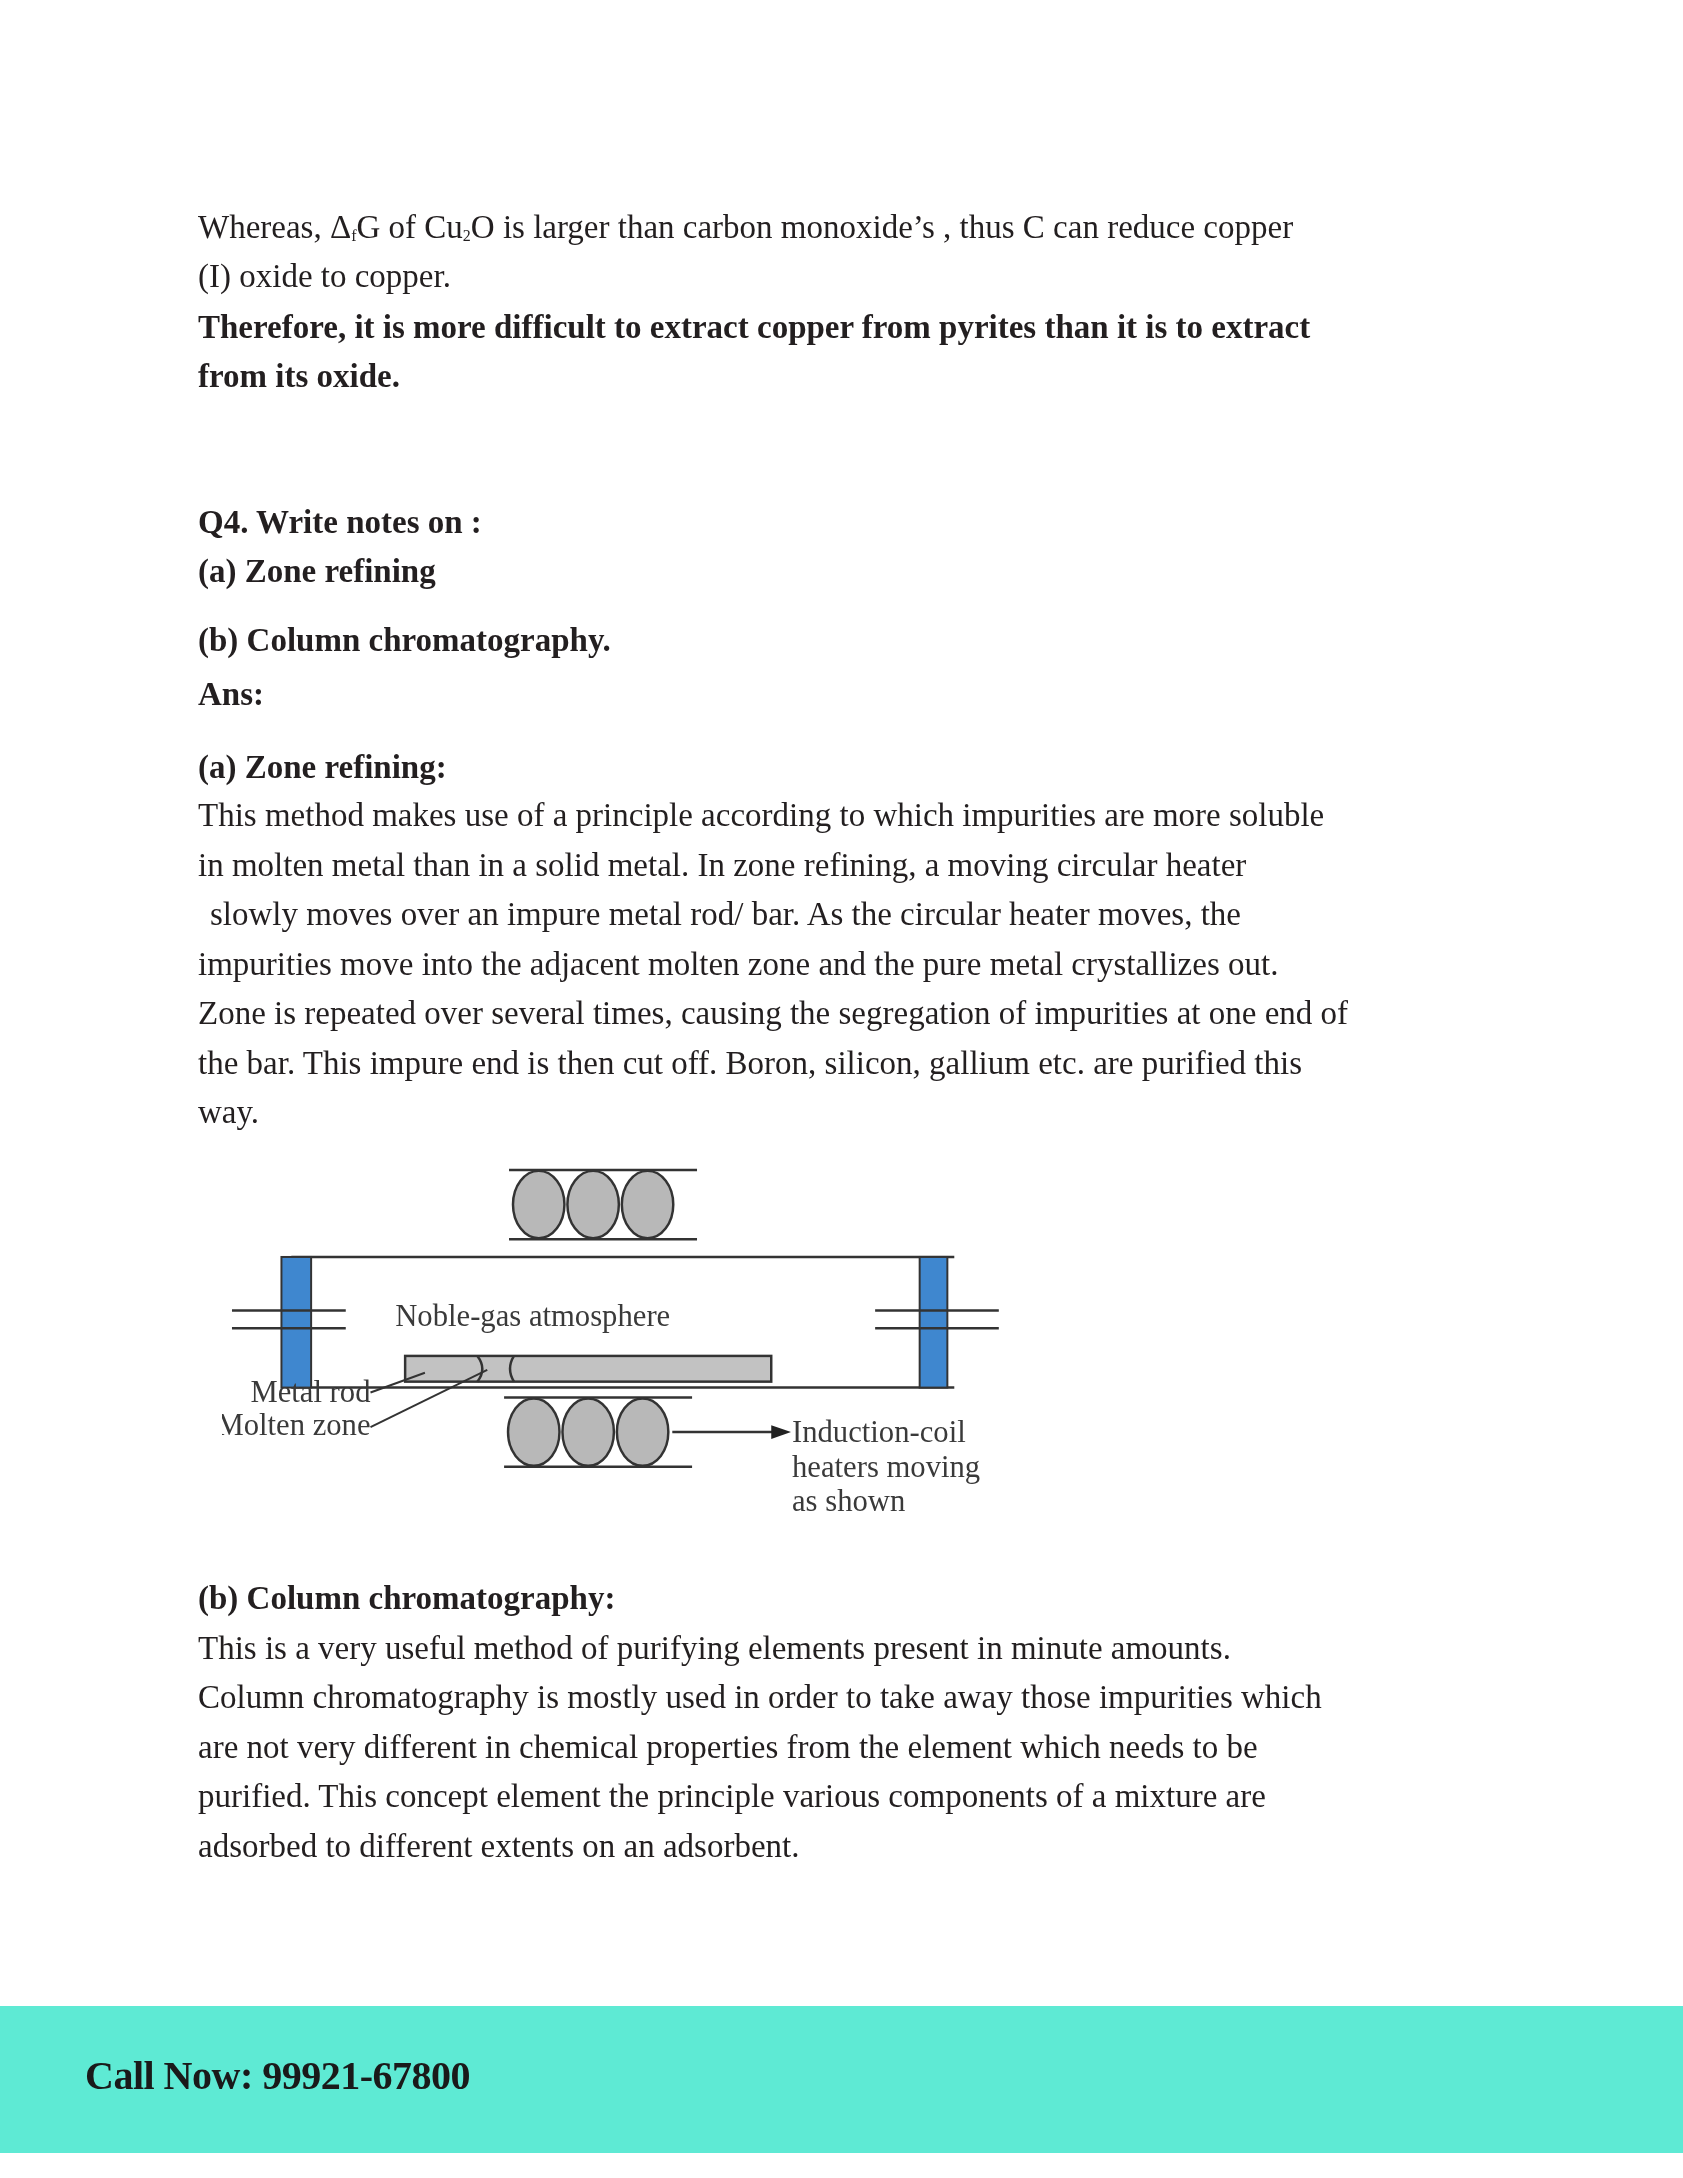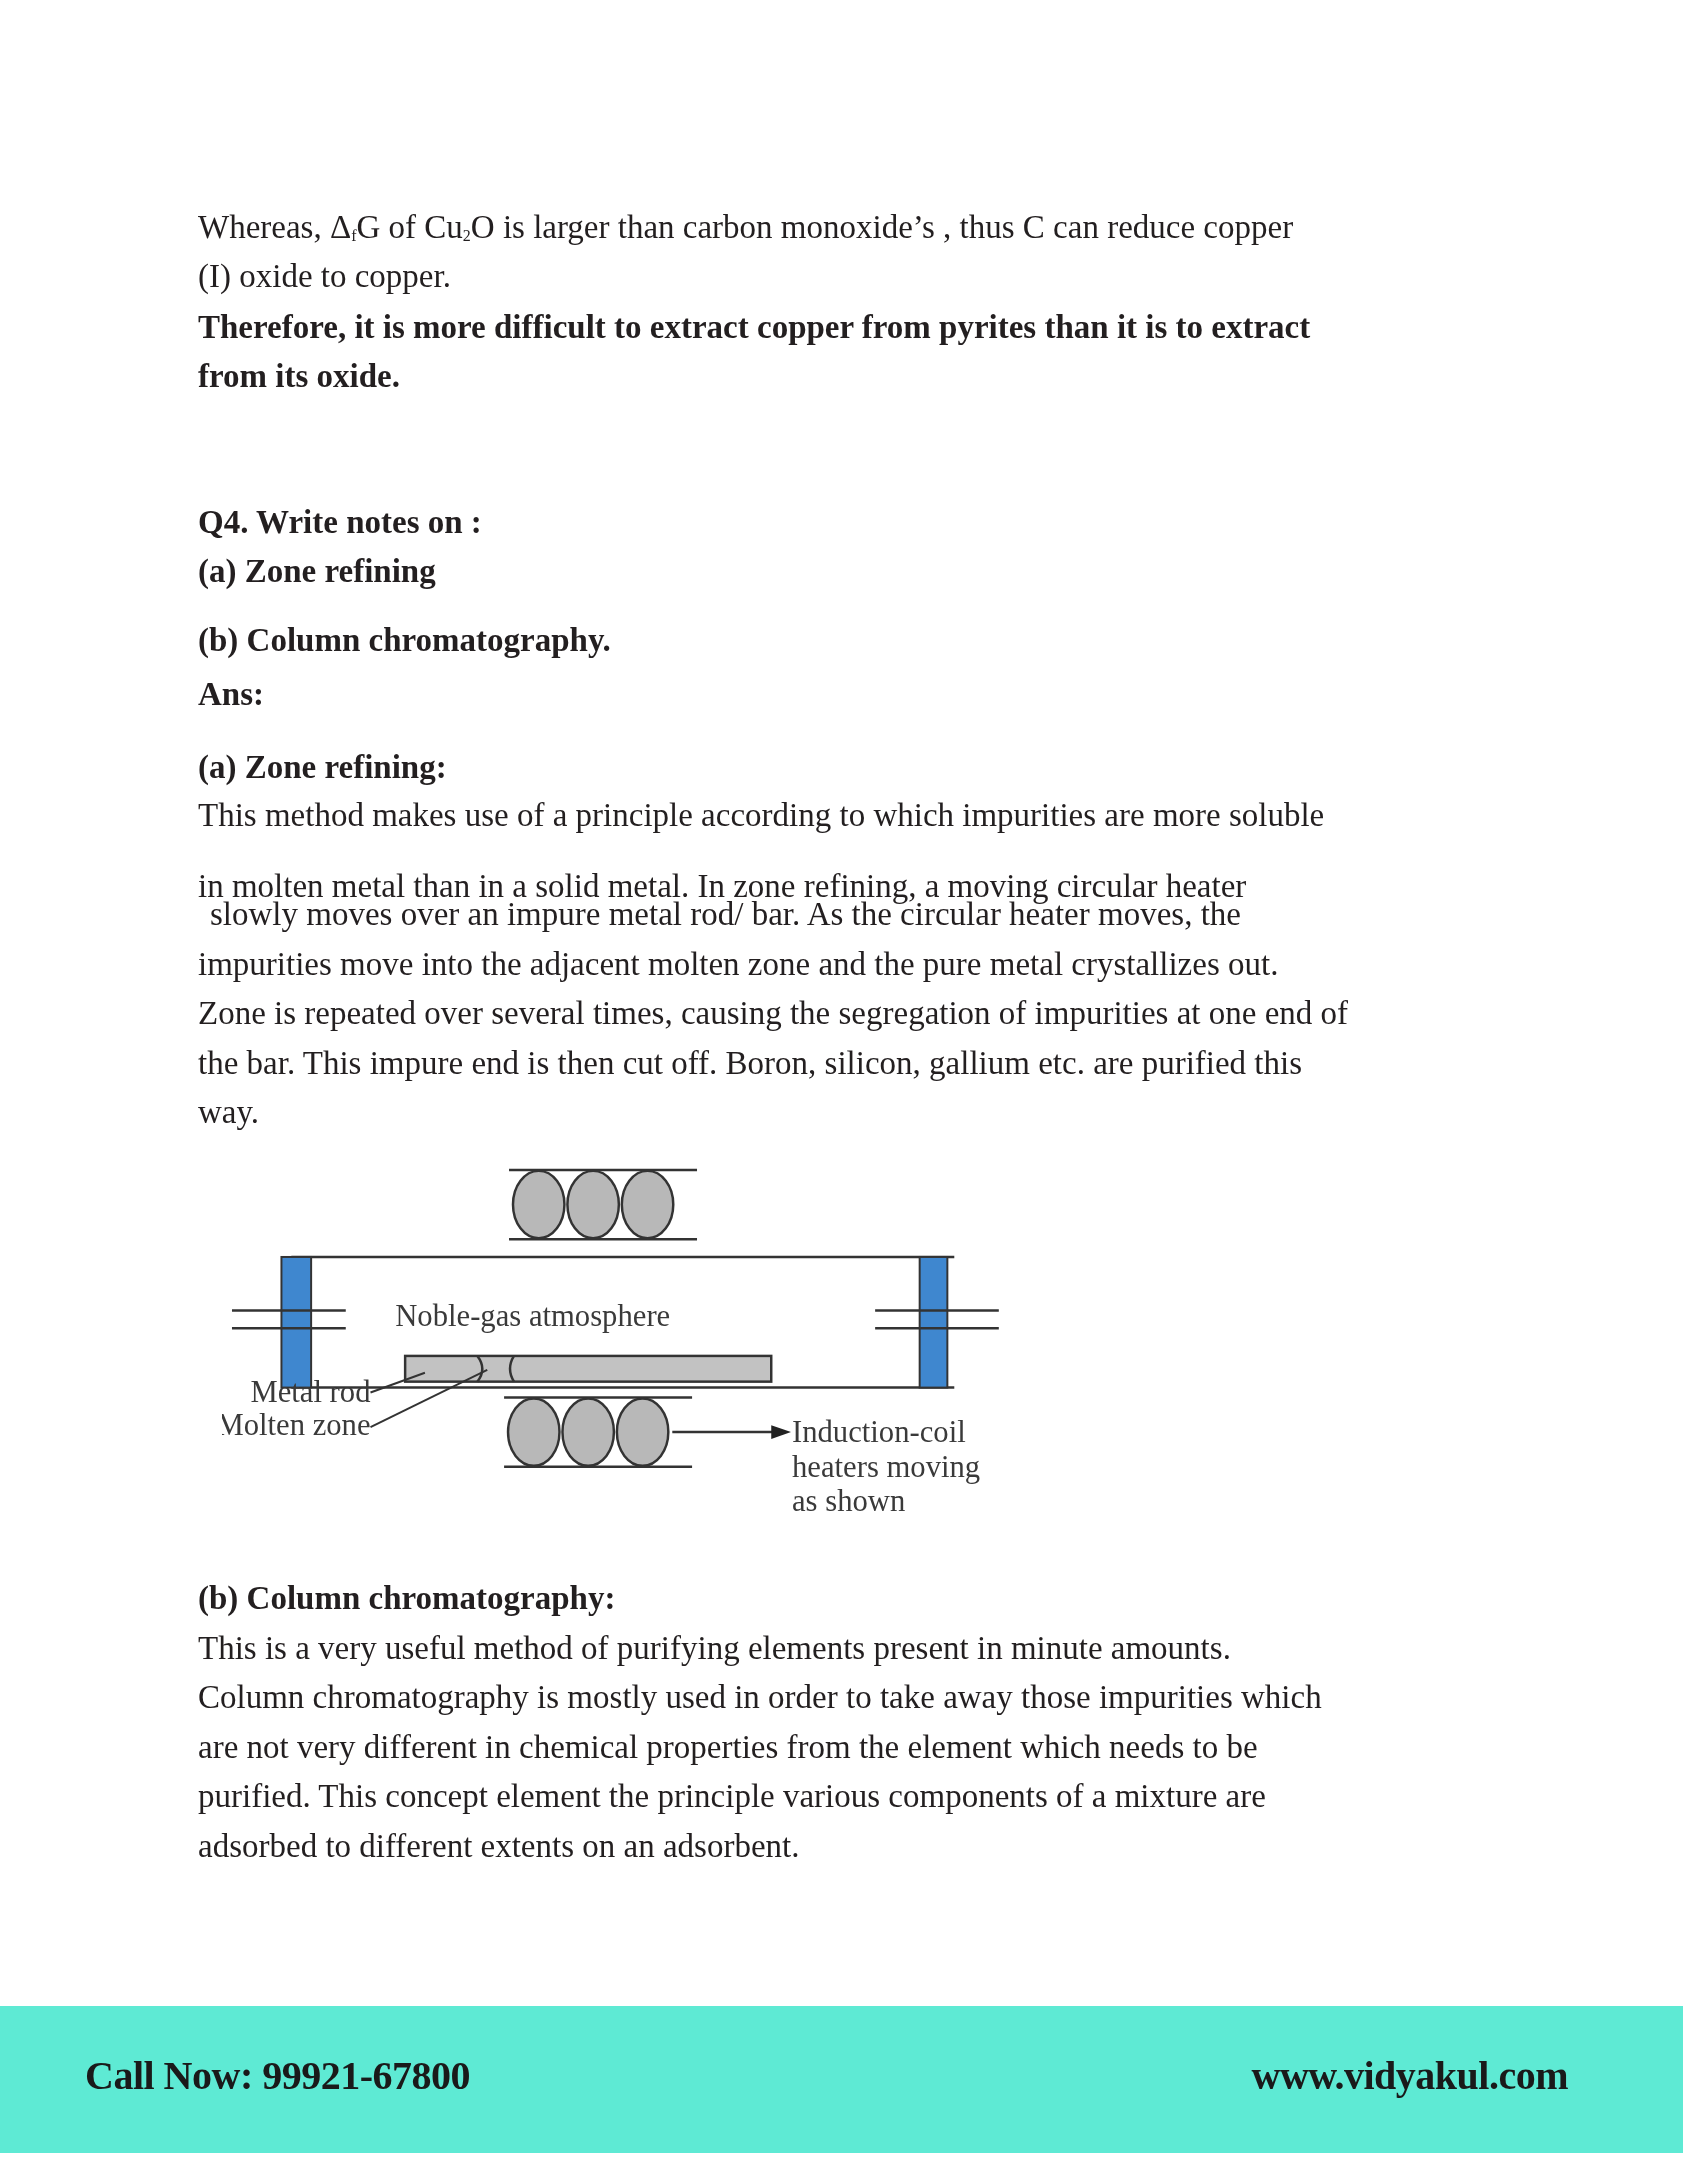--- a/index.html
+++ b/index.html
@@ -23,21 +23,21 @@
 <div class="line b" style="top:351px;">from its oxide.</div>
 
 <div class="line b" style="top:497px;">Q4. Write notes on :</div>
 <div class="line b" style="top:546px;">(a) Zone refining</div>
 <div class="line b" style="top:596px;margin-top:19px;">(b) Column chromatography.</div>
 
 <div class="line b" style="top:669px;">Ans:</div>
 
 <div class="line b" style="top:742px;">(a) Zone refining:</div>
 <div class="line" style="top:790px;">This method makes use of  a principle according to which impurities are more soluble</div>
-<div class="line" style="top:840px;margin-top:21px;">in molten metal  than in a solid metal. In zone refining, a moving circular heater</div>
+<div class="line" style="top:840px;">in molten metal  than in a solid metal. In zone refining, a moving circular heater</div>
 <div class="line" style="top:889px;margin-left:12px;">slowly moves over an impure metal rod/ bar. As the circular heater moves, the</div>
 <div class="line" style="top:939px;">impurities  move into the adjacent molten zone and the pure metal crystallizes  out.</div>
 <div class="line" style="top:988px;">Zone is repeated over several times, causing the segregation of impurities at one end of</div>
 <div class="line" style="top:1038px;">the bar. This impure end is then cut off. Boron, silicon, gallium etc. are purified  this</div>
 <div class="line" style="top:1087px;">way.</div>
 
 <svg id="diagram" viewBox="0 0 870 380" xmlns="http://www.w3.org/2000/svg">
 
   <g stroke="#333" stroke-width="2.5" fill="#b8b8b8">
     <line x1="290" y1="10" x2="480" y2="10"></line>
@@ -90,15 +90,14 @@
 
 <div class="line b" style="top:1573px;">(b) Column chromatography:</div>
 <div class="line" style="top:1623px;">This is a very useful method of purifying elements present in minute amounts.</div>
 <div class="line" style="top:1672px;">Column chromatography is mostly used in order to take away those impurities which</div>
 <div class="line" style="top:1722px;">are not very different in chemical properties from the element which needs to be</div>
 <div class="line" style="top:1771px;">purified. This concept element the principle  various components of a mixture are</div>
 <div class="line" style="top:1821px;">adsorbed to different extents  on an adsorbent.</div>
 
 <div id="footer">
   <div class="call">Call Now: 99921-67800</div>
-  <div class="web">www.vidyakul.com</div>
 </div>
 
 
 </body></html>

